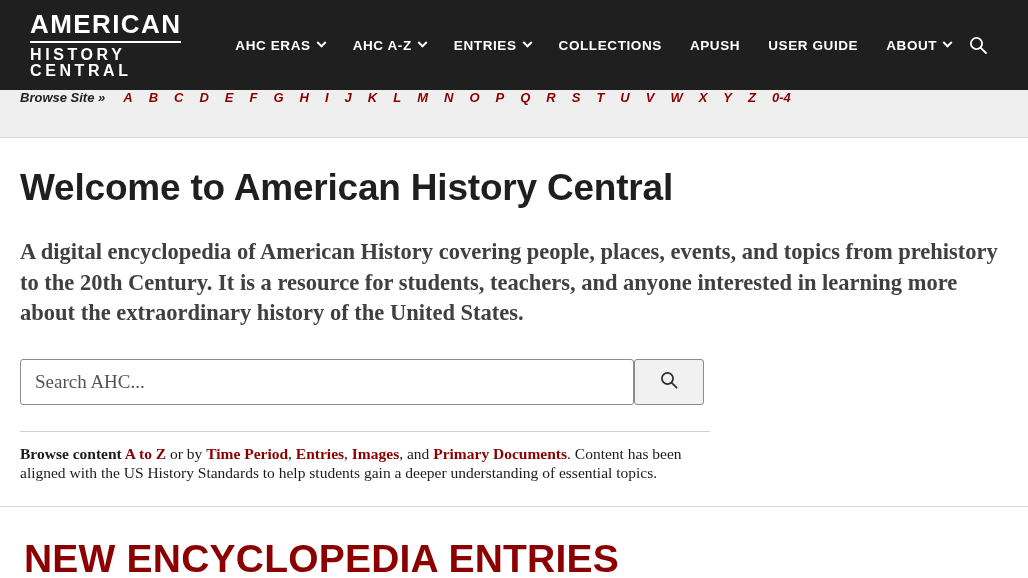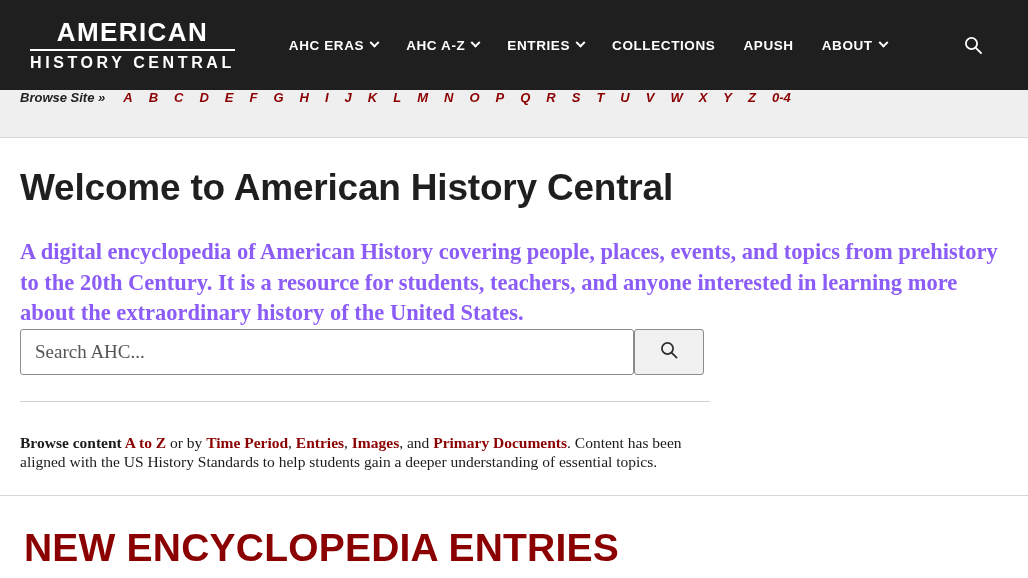--- a/index.html
+++ b/index.html
@@ -126,26 +126,27 @@
     font-weight: bold;
     color: #1f1f1f;
     letter-spacing: -0.2px;
     line-height: 1.08;
   }
   p.intro {
     margin: 29px 0 0 0;
     font-family: "Liberation Serif", serif;
     font-size: 22.5px;
     font-weight: bold;
-    color: #8b5cf6;
+    color: #404040;
     line-height: 1.36;
     max-width: 990px;
   }
 
   .search-row {
+    margin-top: 30px;
     display: flex;
     align-items: stretch;
     gap: 0;
   }
   .search-input {
     width: 614px;
     height: 46px;
     border: 1px solid #8c8c8c;
     border-radius: 3px;
     background: #ffffff;
@@ -170,21 +171,21 @@
   }
 
   .divider {
     margin: 26px 0 0 0;
     width: 690px;
     height: 1px;
     background: #d0d0d0;
   }
 
   .browse-note {
-    margin: 31px 0 0 0;
+    margin: 12px 0 0 0;
     width: 690px;
     font-family: "Liberation Serif", serif;
     font-size: 15.5px;
     line-height: 1.25;
     color: #1b1b1b;
   }
   .browse-note .lbl { font-weight: bold; }
   .browse-note a {
     color: #8b0000;
     font-weight: bold;
@@ -230,20 +231,23 @@
     </div>
     <div class="nav-item">
       <span>ENTRIES</span>
       <span class="caret"></span>
     </div>
     <div class="nav-item">
       <span>COLLECTIONS</span>
     </div>
     <div class="nav-item">
       <span>APUSH</span>
+    </div>
+    <div class="nav-item">
+      <span>USER GUIDE</span>
     </div>
     <div class="nav-item">
       <span>ABOUT</span>
       <span class="caret"></span>
     </div>
 
     <div class="nav-search-btn">
       <span>
         <svg width="20" height="20" viewBox="0 0 20 20" fill="none" xmlns="http://www.w3.org/2000/svg">
           <circle cx="8.5" cy="8.5" r="5.6" stroke="#ffffff" stroke-width="1.8"></circle>

